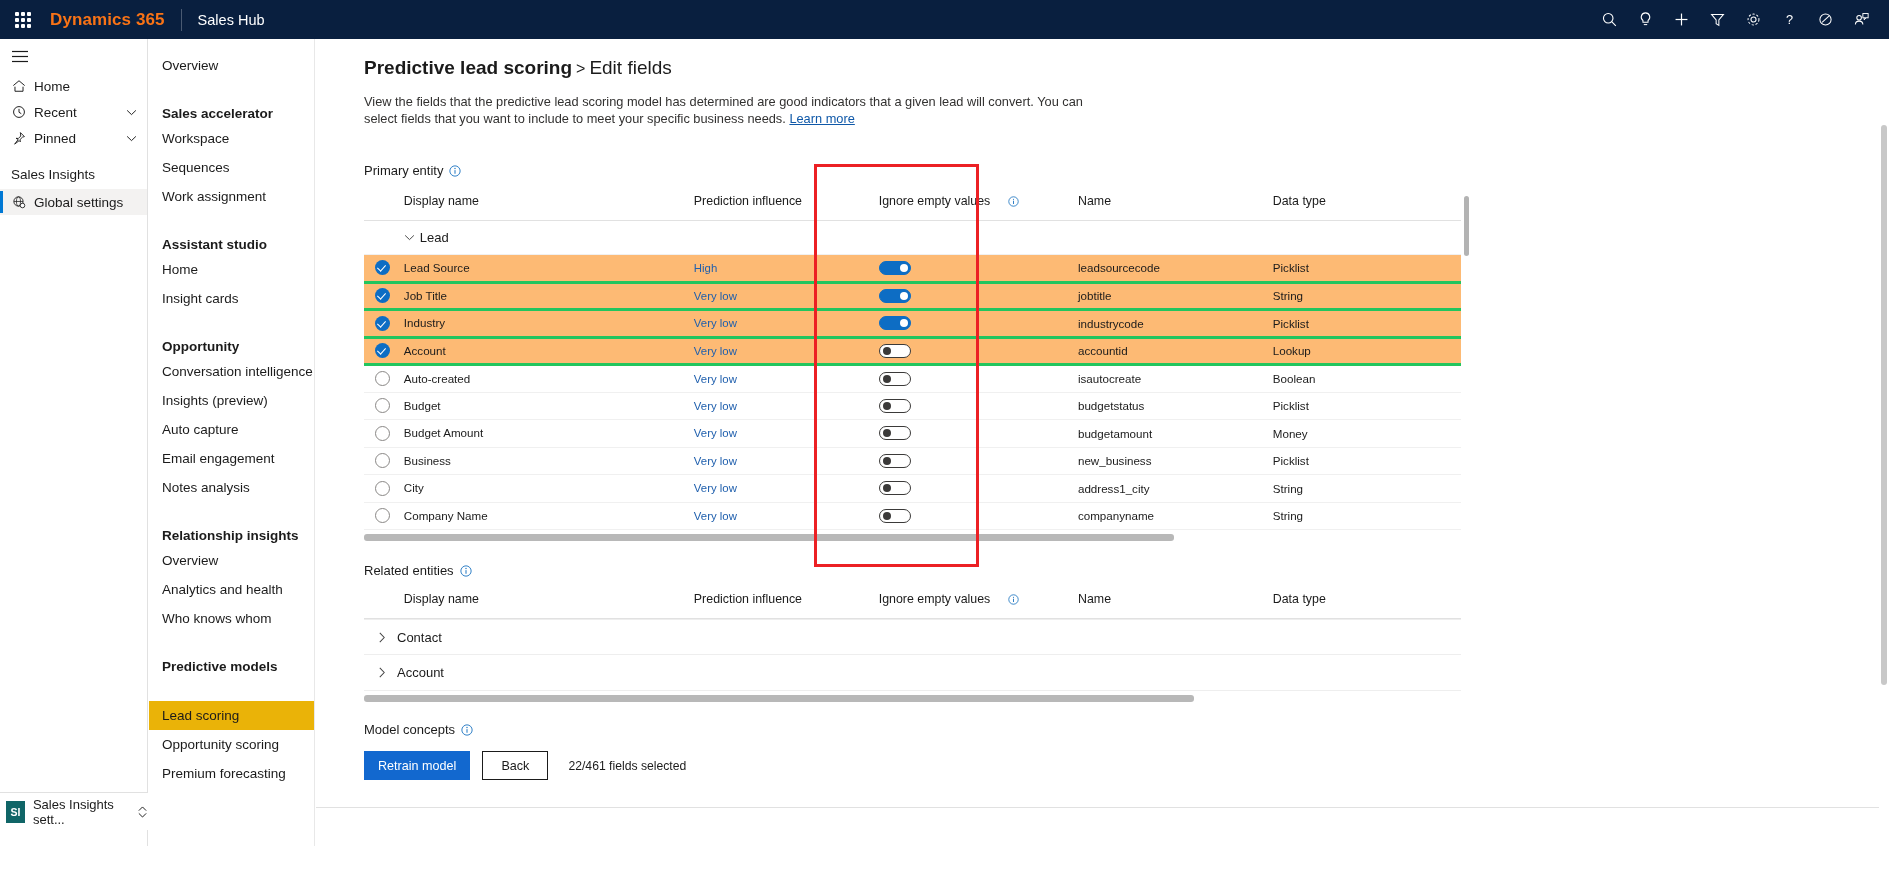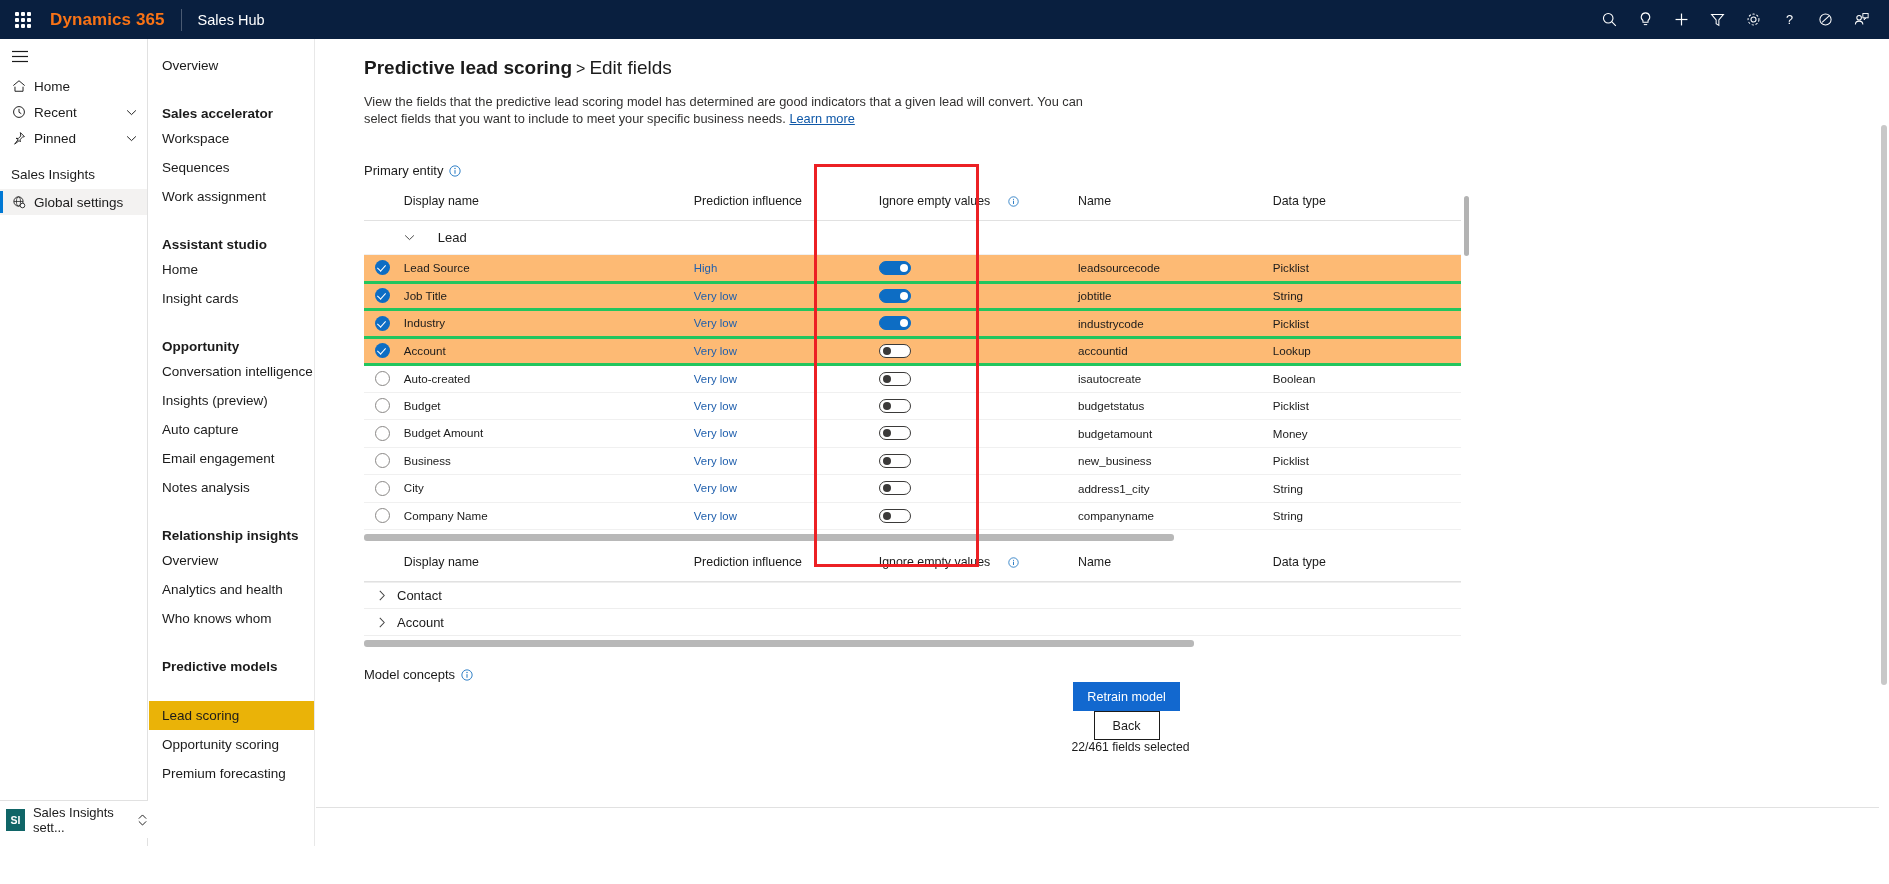--- a/index.html
+++ b/index.html
@@ -66,21 +66,21 @@
   .rail-group-title {
     height: 30px; display: flex; align-items: center; padding-left: 11px;
     font-size: 13.5px; color: #1b1b1b; margin-top: 8px;
   }
   .rail-item.selected { background: #f3f2f1; }
   .rail-item.selected::before {
     content: ""; position: absolute; left: 0; top: 2px; bottom: 2px;
     width: 3px; background: #0078d4;
   }
   .rail-bottom {
-    position: absolute; bottom: 8px; left: 0; width: 148px; height: 38px;
+    position: absolute; bottom: 16px; left: 0; width: 148px; height: 38px;
     border-top: 1px solid #e1e1e1; display: flex; align-items: center;
     padding-left: 6px; background: #fff; cursor: pointer;
   }
   .si-badge {
     width: 22px; height: 22px; background: #106567; color: #fff;
     font-size: 10.5px; display:flex; align-items:center; justify-content:center;
     font-weight: 600;
   }
   .si-text { font-size: 13px; margin-left: 8px; color: #1b1b1b; }
   .si-chev { margin-left: 4px; display:flex; }
@@ -132,21 +132,21 @@
   }
   .th-flex { display:flex; align-items:center; gap:18px; }
   .col-chk   { width: 36px; }
   .col-disp  { width: 262px; }
   .col-infl  { width: 167px; }
   .col-empty { width: 180px; }
   .col-name  { width: 176px; }
   .col-type  { width: 170px; }
 
   .grp-row td { padding: 9px 0; border-bottom: 1px solid #f0f0f0; background:#fff; }
-  .grp-cell { display:flex; align-items:center; gap: 23px; font-size: 13px; color:#1b1b1b; }
+  .grp-cell { display:flex; align-items:center; gap: 5px; font-size: 13px; color:#1b1b1b; }
   .chev-btn { cursor:pointer; display:flex; align-items:center; }
 
   .row { height: 27.5px; }
   .row td { border-bottom: 1px solid #f0f0f0; padding: 0; height: 27.5px; }
   .row.shade td { background: #fdba74; border-bottom: 3px solid #22c55e; }
   .cell-pad { padding-left: 0; font-size: 11.6px; color: #1b1b1b; }
   .disp-name { font-size: 11.6px; color: #1b1b1b; }
 
   .chk {
     width: 15px; height: 15px; border-radius: 50%; border: 1.3px solid #8a8886;
@@ -184,28 +184,28 @@
   .hscroll-track { padding-top: 4px; }
 
   
   .vthumb {
     position: absolute; width: 5px; border-radius: 3px; background: #b3b3b3;
   }
 
   
   .rel-row {
     display: flex; align-items: center; gap: 11px;
-    height: 27px; border-bottom: 1px solid #eeeeee; font-size: 13px; color:#1b1b1b;
+    height: 36px; border-bottom: 1px solid #eeeeee; font-size: 13px; color:#1b1b1b;
     padding-left: 14px;
   }
   .rel-row:first-of-type { border-top: 1px solid #eeeeee; }
 
   
   .footer-actions {
-    display: flex; align-items: center;  flex-direction: column;
+    display: flex; align-items: center; gap: 12px; margin-top: 14px;
   }
   .btn-primary {
     background: #1268cf; color: #fff; border: none; height: 29px;
     padding: 0 14px; font-size: 12.6px; cursor: pointer;
     font-family: "Liberation Sans", sans-serif;
   }
   .btn-secondary {
     background: #fff; color: #1b1b1b; border: 1px solid #1b1b1b; height: 29px;
     padding: 0 18px; font-size: 12.6px; cursor: pointer;
     font-family: "Liberation Sans", sans-serif;
@@ -649,20 +649,30 @@
             </tr>
           </tbody>
       </table>
       <div class="hscroll-track">
         <div class="hscroll" style="width: 810px;"></div>
       </div>
       <div class="vthumb" style="right: -8px; top: 8px; height: 60px;"></div>
       <div class="red-box" style="left: 450px; top: -24px; width: 165px; height: 403px;"></div>
     </div>
 
+    <div class="section-label" style="margin-top: 22px;">
+      <span>Related entities</span>
+      <span class="info-i">
+        <svg width="12" height="12" viewBox="0 0 14 14">
+            <circle cx="7" cy="7" r="6" fill="none" stroke="#0f6cbd" stroke-width="1"></circle>
+            <line x1="7" y1="6" x2="7" y2="10.2" stroke="#0f6cbd" stroke-width="1.1"></line>
+            <circle cx="7" cy="4.1" r="0.75" fill="#0f6cbd"></circle>
+          </svg>
+      </span>
+    </div>
 
     <div class="tbl-wrap" style="margin-top:8px;">
       <table class="tbl">
         <colgroup>
           <col class="col-chk">
             <col class="col-disp">
             <col class="col-infl">
           <col class="col-empty">
             <col class="col-name">
             <col class="col-type">

